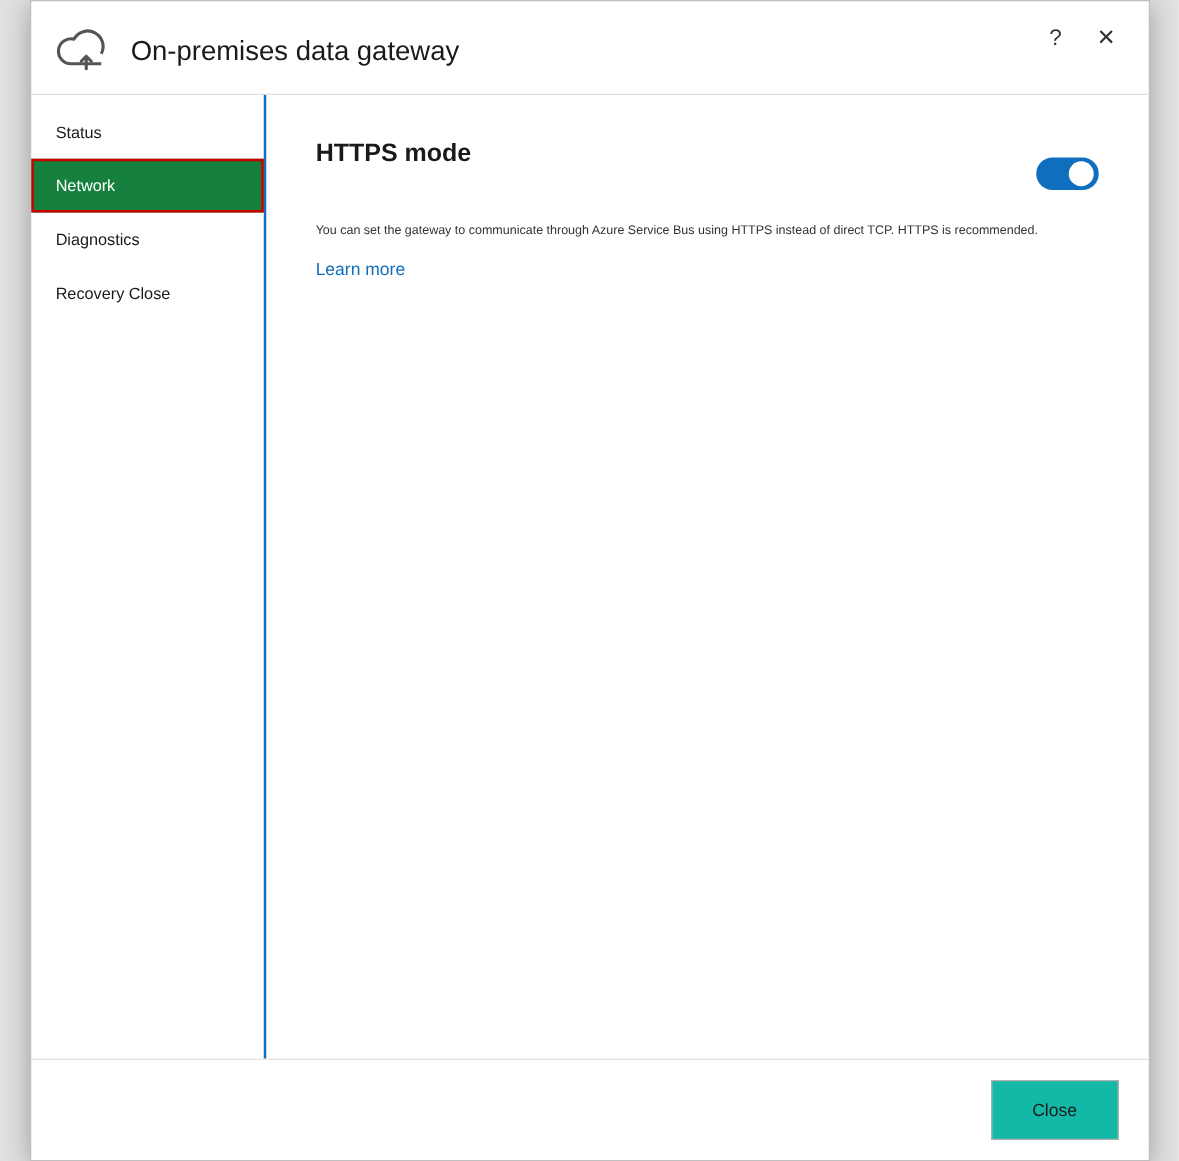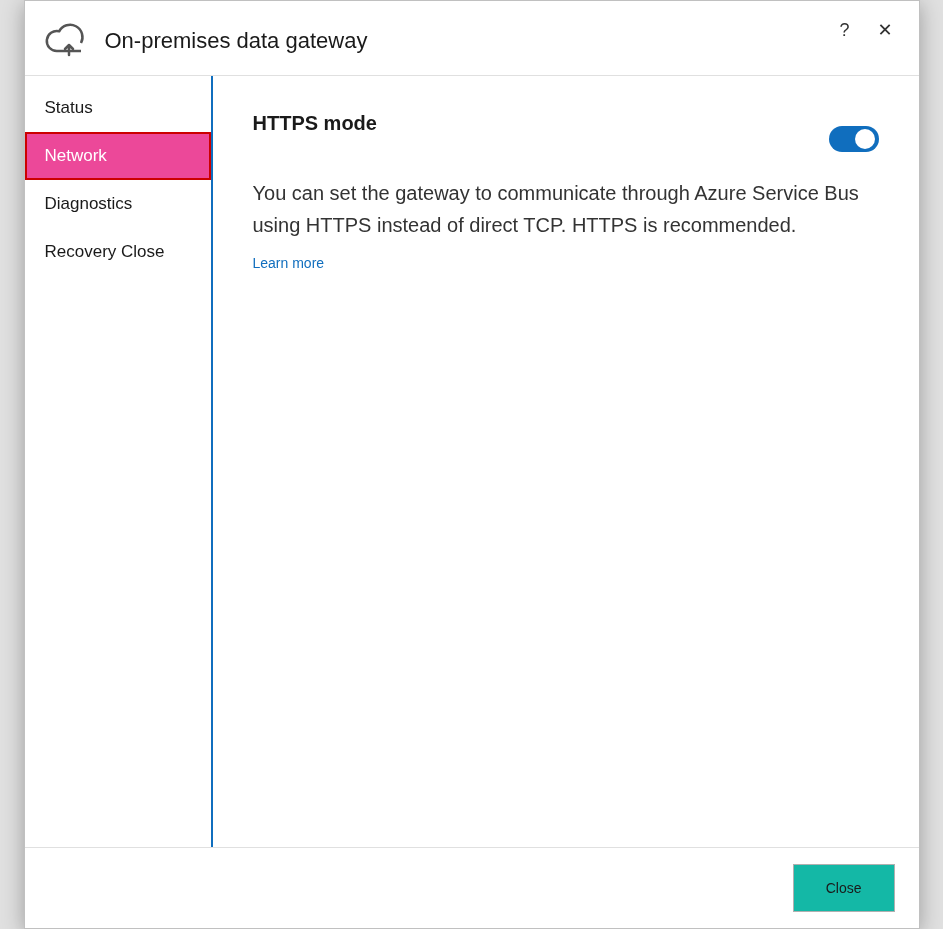--- a/index.html
+++ b/index.html
@@ -81,28 +81,28 @@
 
     .sidebar {
       width: 188px;
       flex-shrink: 0;
       border-right: 2px solid #106ebe;
       padding-top: 8px;
     }
 
     .sidebar-item {
       padding: 14px 20px;
-      font-size: 17px;
+      font-size: 13px;
       color: #1a1a1a;
       cursor: pointer;
       user-select: none;
     }
 
     .sidebar-item.active {
-      background: #ec4899;
+      background: #15803d;
       color: #ffffff;
       outline: 2px solid #cc0000;
       outline-offset: -2px;
     }
 
     .main-content {
       flex: 1;
       padding: 36px 40px 20px 40px;
       display: flex;
       flex-direction: column;
@@ -110,21 +110,21 @@
     }
 
     .section-title {
       font-size: 20px;
       font-weight: 600;
       color: #1a1a1a;
       margin-bottom: 28px;
     }
 
     .section-description {
-      font-size: 20px;
+      font-size: 10px;
       color: #333;
       line-height: 1.6;
       max-width: 620px;
       margin-bottom: 14px;
     }
 
     .learn-more-link {
       color: #106ebe;
       text-decoration: none;
       font-size: 14px;

